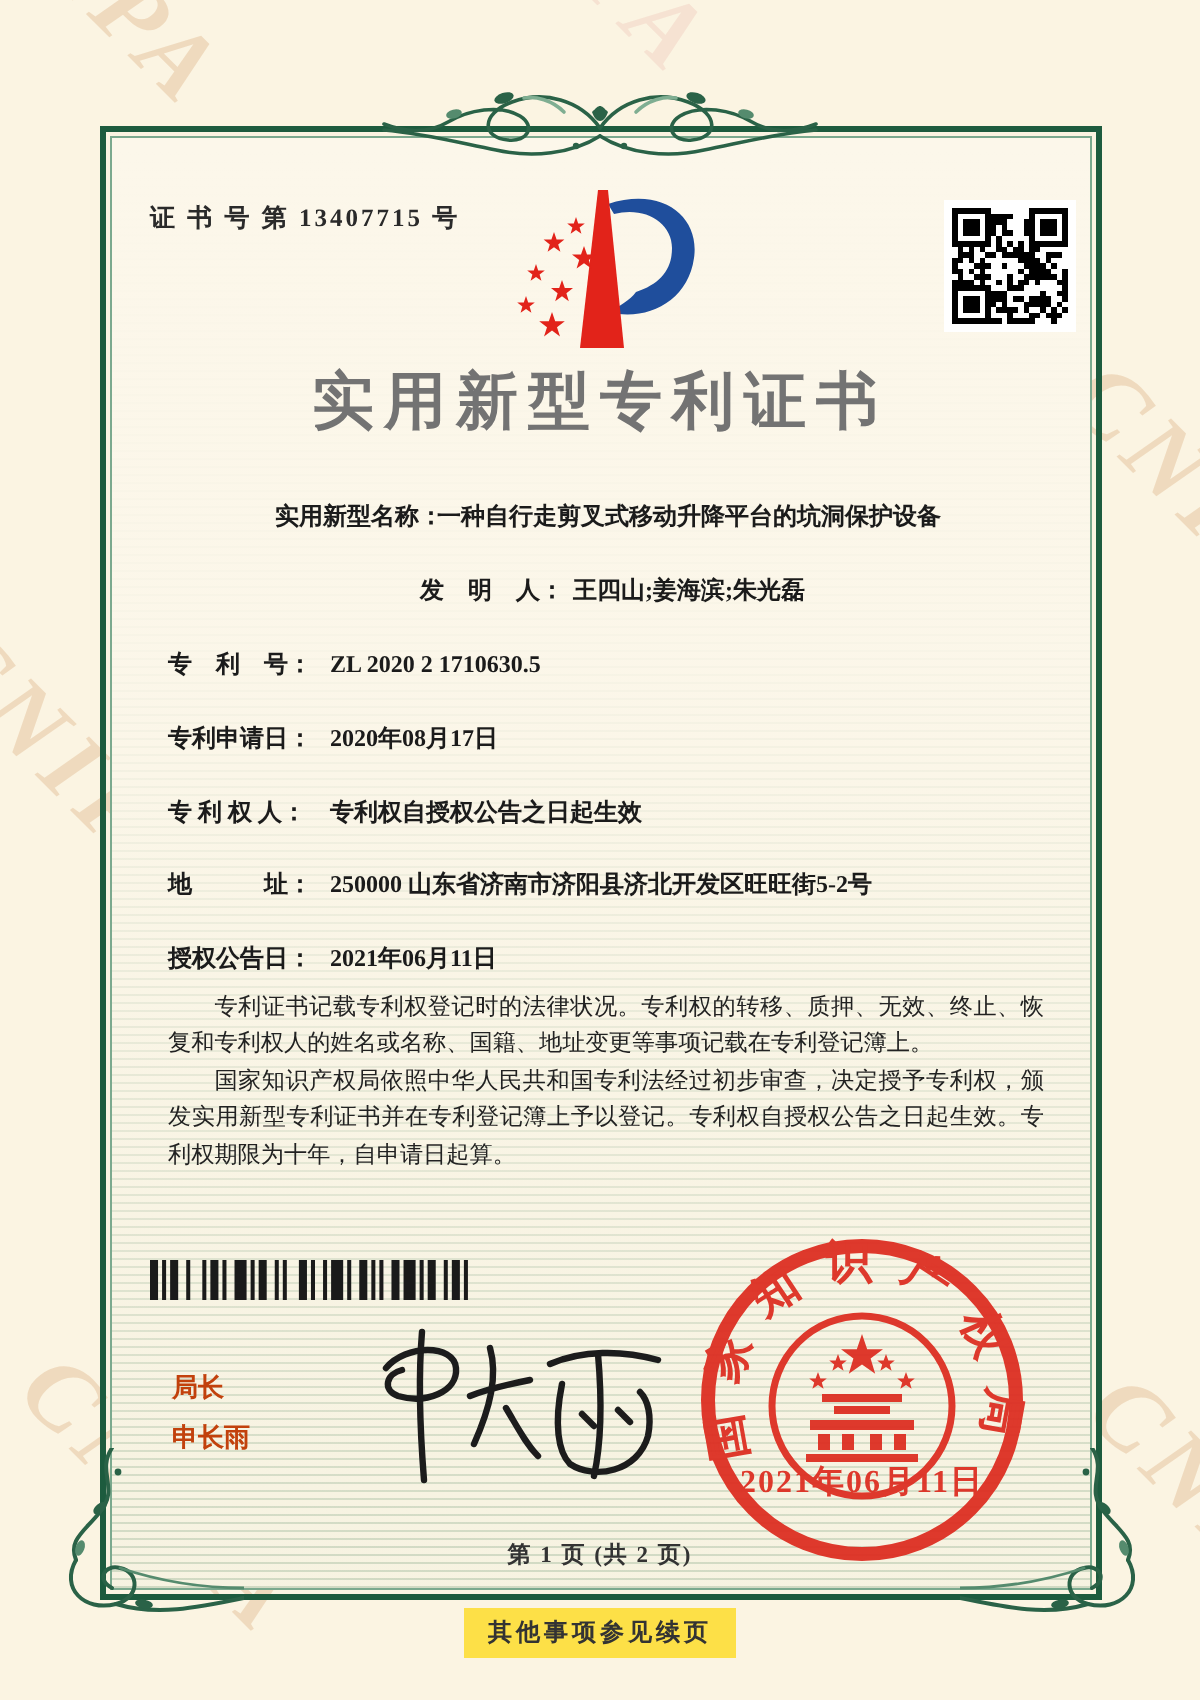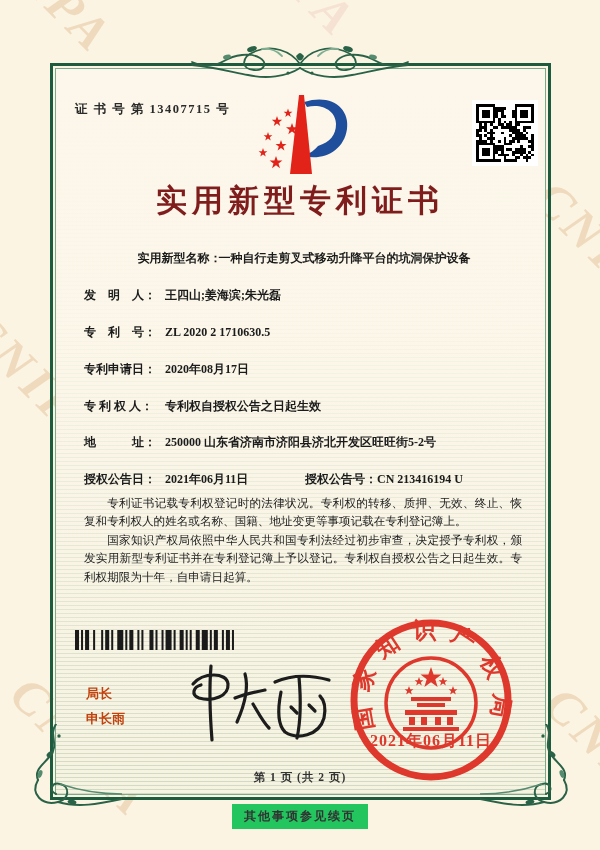--- a/index.html
+++ b/index.html
@@ -44,21 +44,21 @@
     position:absolute;left:75px;top:101px;
     font-size:12.5px;font-weight:600;letter-spacing:1.5px;color:#2a2a2a;z-index:3;
   }
   .logo{position:absolute;left:244px;top:92px;z-index:3;}
   .qr-wrap{
     position:absolute;left:472px;top:100px;width:66px;height:66px;background:#ffffff;z-index:3;
     display:flex;align-items:center;justify-content:center;
   }
   .doc-title{
     position:absolute;left:0;top:180px;width:100%;text-align:center;
-    font-size:31px;font-weight:700;letter-spacing:5px;color:#7f1d1d;z-index:3;
+    font-size:31px;font-weight:700;letter-spacing:5px;color:#737373;z-index:3;
   }
   
   .field-row{
     position:absolute;left:84px;width:440px;
     font-size:12px;font-weight:600;color:#1b1b1b;z-index:3;white-space:nowrap;
   }
   .field-label{display:inline-block;width:81px;}
   .grant-no{position:absolute;left:221px;top:0;white-space:nowrap;}
   
   .legal{
@@ -78,21 +78,21 @@
   .signature{position:absolute;left:183px;top:660px;z-index:4;}
   
   .seal{position:absolute;left:342px;top:611px;z-index:5;opacity:0.93;}
   
   .page-info{
     position:absolute;left:0;top:770px;width:100%;text-align:center;
     font-size:11.5px;color:#333;letter-spacing:1px;z-index:3;font-weight:600;
   }
   .footer-note{
     position:absolute;left:50%;top:804px;transform:translateX(-50%);
-    background:#22c55e;padding:4px 12px;
+    background:#fde047;padding:4px 12px;
     font-size:12px;font-weight:600;letter-spacing:2px;color:#333;z-index:6;white-space:nowrap;
   }
   .ornament-top{position:absolute;left:190px;top:40px;z-index:2;}
   .flourish{position:absolute;z-index:6;}
   .flourish.bl{left:26px;top:724px;}
   .flourish.br{left:480px;top:724px;transform:scaleX(-1);}
 </style>
 </head>
 <body>
 
@@ -319,38 +319,37 @@
       <path d="M0,14 h7 v7 h-7 Z M1,15 v5 h5 v-5 Z" fill="#000" fill-rule="evenodd"></path>
       <rect x="2" y="16" width="3" height="3" fill="#000"></rect>
     </svg>
 </div>
 
 <div class="doc-title">实用新型专利证书</div>
 
 <div class="field-row" style="top:250px;text-align:center;">
   <span class="field-label">实用新型名称：</span><span>一种自行走剪叉式移动升降平台的坑洞保护设备</span>
 </div>
-<div class="field-row" style="top:287px;">
+<div class="field-row" style="top:287px;text-align:center;">
   <span class="field-label">发　明　人：</span><span>王四山;姜海滨;朱光磊</span>
 </div>
 <div class="field-row" style="top:324px;">
   <span class="field-label">专　利　号：</span><span>ZL 2020 2 1710630.5</span>
 </div>
 <div class="field-row" style="top:361px;">
   <span class="field-label">专利申请日：</span><span>2020年08月17日</span>
 </div>
 <div class="field-row" style="top:398px;">
   <span class="field-label">专 利 权 人：</span><span>专利权自授权公告之日起生效</span>
 </div>
 <div class="field-row" style="top:434px;">
   <span class="field-label">地　　　址：</span><span>250000 山东省济南市济阳县济北开发区旺旺街5-2号</span>
 </div>
 <div class="field-row" style="top:471px;">
   <span class="field-label">授权公告日：</span><span>2021年06月11日</span>
-  <span class="grant-no"><span>授权公告号：</span><span>CN 213416194 U</span></span>
 </div>
 
 <div class="legal">
   <p>专利证书记载专利权登记时的法律状况。专利权的转移、质押、无效、终止、恢复和专利权人的姓名或名称、国籍、地址变更等事项记载在专利登记簿上。</p>
   <p>国家知识产权局依照中华人民共和国专利法经过初步审查，决定授予专利权，颁发实用新型专利证书并在专利登记簿上予以登记。专利权自授权公告之日起生效。专利权期限为十年，自申请日起算。</p>
 </div>
 
 <svg class="barcode" id="barcode" width="165" height="20">
     <rect x="0" y="0" width="4.024390243902439" height="20" fill="#1a1a1a"></rect>
     <rect x="6.036585365853659" y="0" width="2.0121951219512195" height="20" fill="#1a1a1a"></rect>

